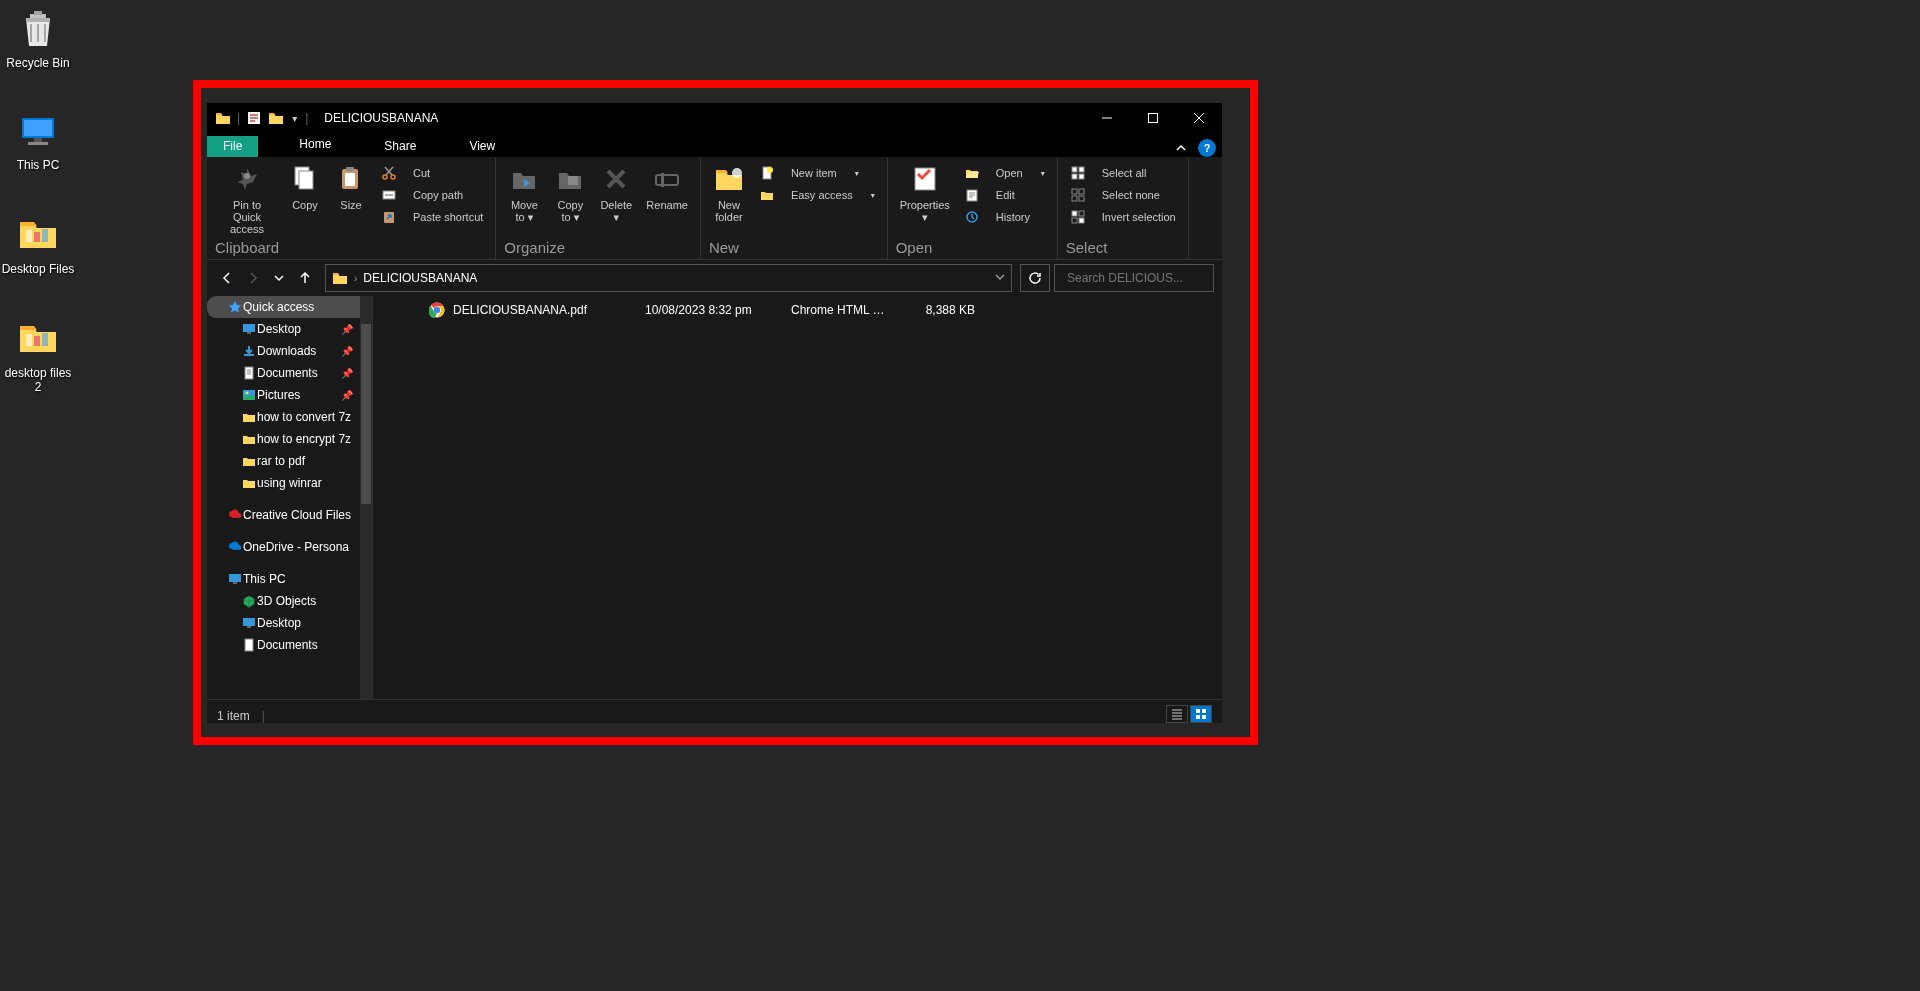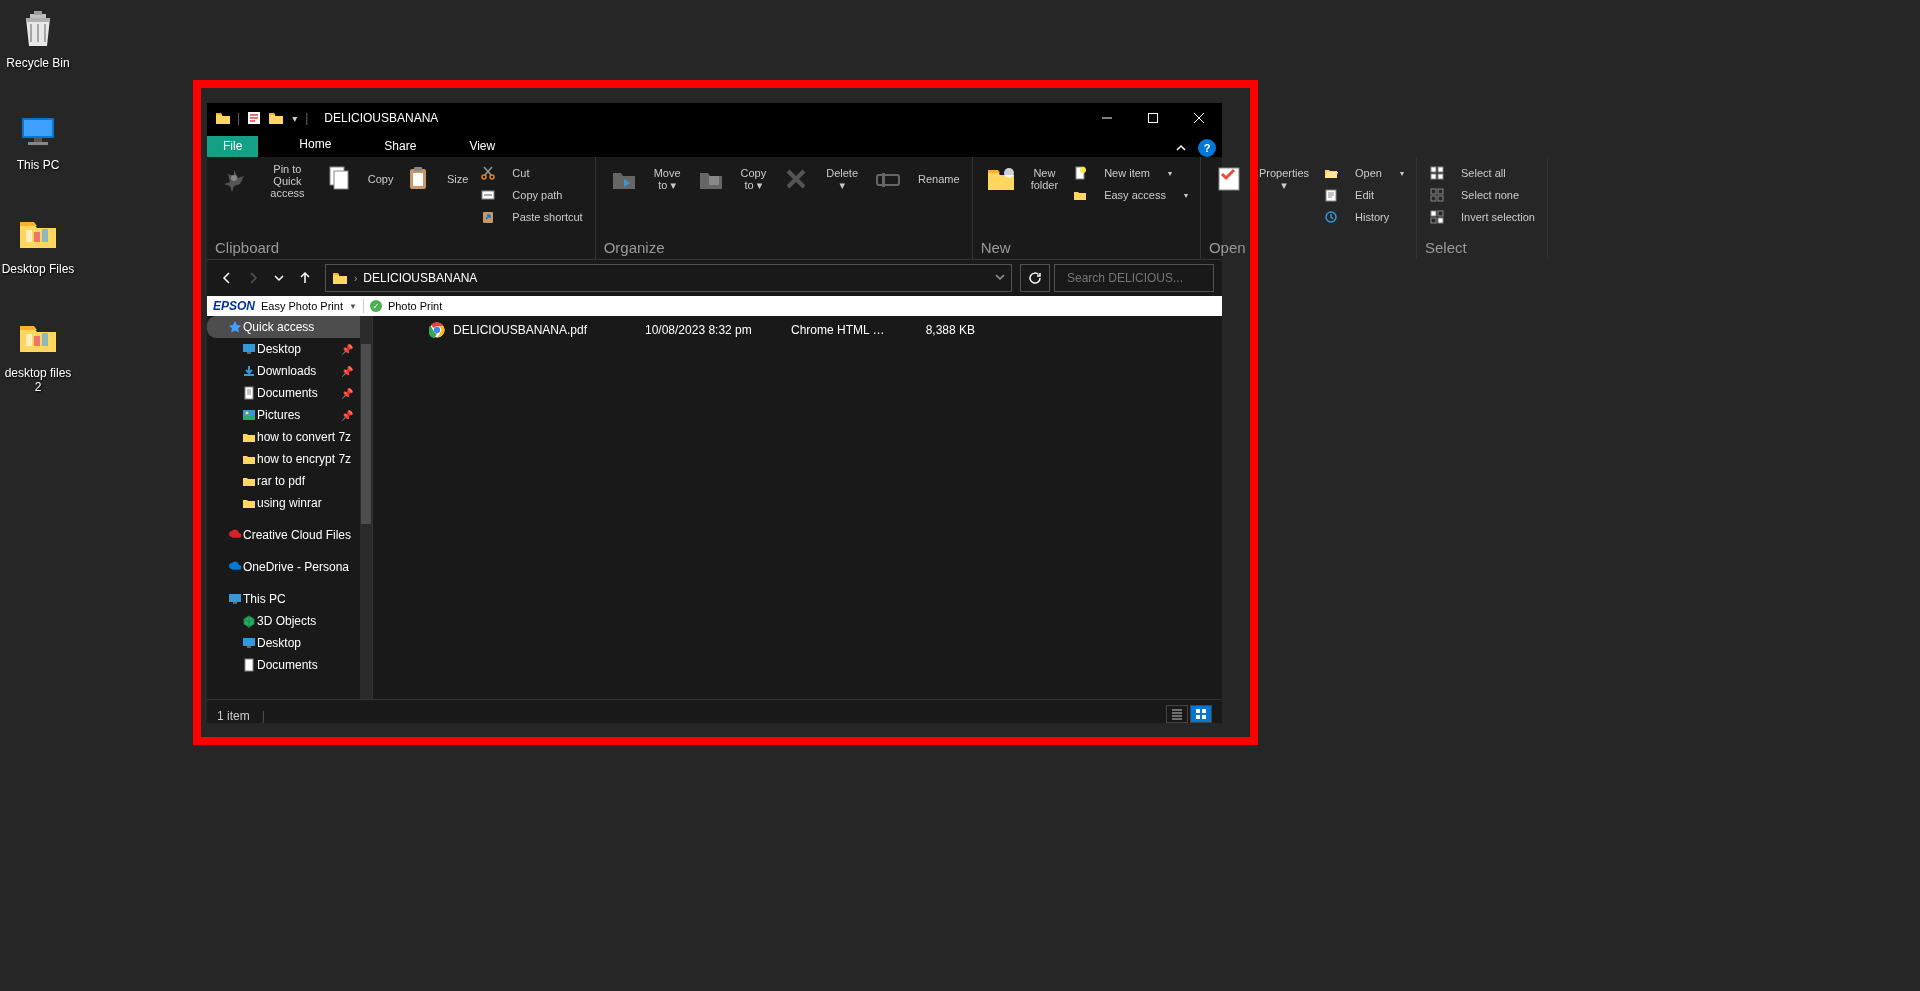--- a/index.html
+++ b/index.html
@@ -31,21 +31,21 @@
 .tabs-row .tab.active { background:#000; border-bottom:2px solid transparent; }
 .tabs-row .right-ctrls { margin-left:auto; display:flex; align-items:center; padding-right:6px; gap:8px; }
 .tabs-row .right-ctrls .chev, .tabs-row .right-ctrls .help { width:18px; height:18px; display:flex; align-items:center; justify-content:center; cursor:pointer; }
 .tabs-row .right-ctrls .help { background:#0078d4; border-radius:50%; color:#fff; font-size:11px; font-weight:bold; }
 
 
 .ribbon { height:103px; background:#1a1a1a; display:flex; border-bottom:1px solid #333; }
 .ribbon-group { border-right:1px solid #333; padding:4px 8px 2px; display:flex; flex-direction:column; }
 .ribbon-group .rg-body { flex:1; display:flex; gap:6px; align-items:flex-start; }
 .ribbon-group .rg-label { font-size:15px; color:#999; padding:2px 0 1px; }
-.big-btn { display:flex; flex-direction:row; align-items:center; gap:14px; padding:2px 4px; cursor:pointer; min-width:40px; }
+.big-btn { display:flex; flex-direction:column; align-items:center; gap:4px; padding:2px 4px; cursor:pointer; min-width:40px; }
 .big-btn .bi { width:32px; height:32px; display:flex; align-items:center; justify-content:center; }
 .big-btn .bl { font-size:11px; color:#ccc; text-align:center; line-height:12px; }
 .small-col { display:flex; flex-direction:column; gap:2px; }
 .small-btn { display:flex; align-items:center; gap:16px; padding:2px 4px; cursor:pointer; font-size:11px; color:#ccc; white-space:nowrap; }
 .small-btn .si { width:16px; height:16px; display:flex; align-items:center; justify-content:center; flex-shrink:0; }
 
 
 .addr-row { height:36px; background:#191919; display:flex; align-items:center; padding:0 8px; gap:4px; }
 .nav-btns { display:flex; gap:2px; }
 .nav-btns .nb { width:24px; height:24px; display:flex; align-items:center; justify-content:center; color:#fff; cursor:pointer; }
@@ -489,28 +489,20 @@
       </div>
     <div class="search-box">
       <svg width="14" height="14" viewBox="0 0 14 14">
           <circle cx="6" cy="6" r="4" fill="none" stroke="#777" stroke-width="1.5"></circle>
           <path d="M9 9l3 3" stroke="#777" stroke-width="1.5"></path>
         </svg>
       <input type="text" placeholder="Search DELICIOUS..." style="">
     </div>
   </div>
 
-  <div class="epson-bar">
-    <span class="epson-logo">EPSON</span>
-    <span style="cursor:pointer">Easy Photo Print</span>
-    <span style="font-size:8px;color:#555">▼</span>
-    <span class="sep"></span>
-    <span class="pp-ico">✓</span>
-    <span style="cursor:pointer">Photo Print</span>
-  </div>
 
   <div class="main">
 
     <div class="nav-pane">
       <div class="nav-item hl">
         <div class="ni">
             <svg width="14" height="14" viewBox="0 0 14 14">
               <path d="M7 1l2 4 4 .5-3 3 1 4-4-2-4 2 1-4-3-3 4-.5z" fill="#40a0ff"></path>
             </svg>
           </div>

